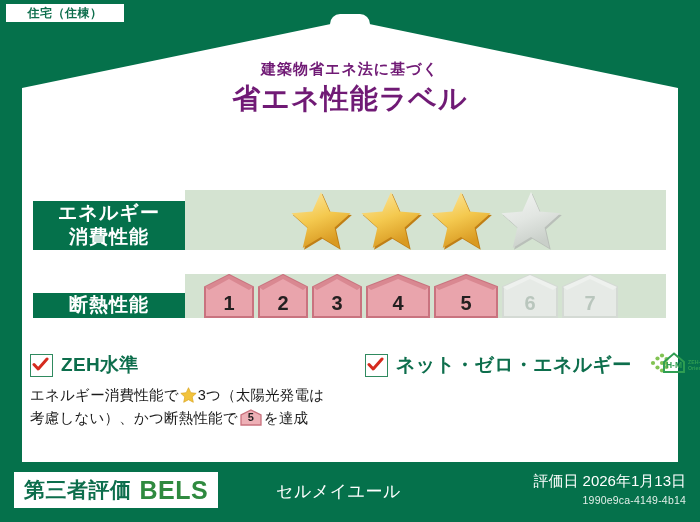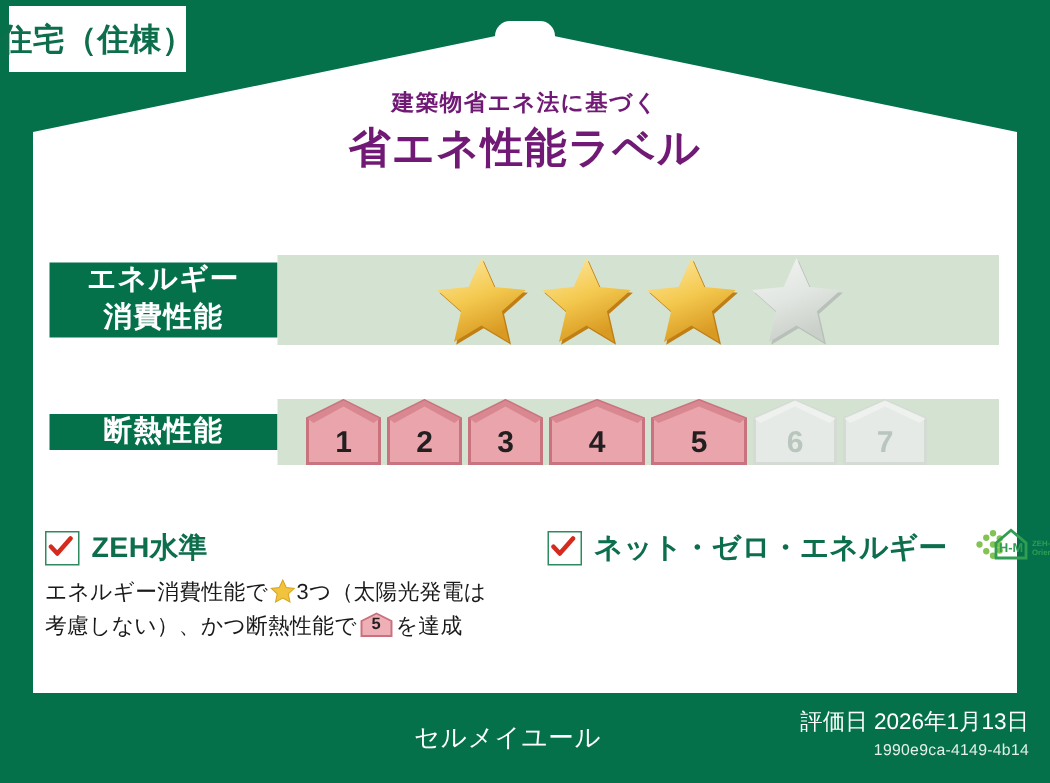--- a/index.html
+++ b/index.html
@@ -58,22 +58,22 @@
     display: flex;
     align-items: center;
     justify-content: center;
     letter-spacing: 0.5px;
     white-space: nowrap;
   }
   .tag-left {
     left: 6px;
     top: 4px;
     width: 118px;
-    height: 44px;
-    font-size: 21px;
+    height: 18px;
+    font-size: 12px;
   }
   .tag-right {
     right: 6px;
     top: 4px;
     width: 132px;
     height: 34px;
     font-size: 16px;
   }
 
   
@@ -95,21 +95,21 @@
     font-weight: bold;
     letter-spacing: 1px;
     line-height: 1.35;
     margin-top: 2px;
   }
 
   
   .perf-row {
     position: absolute;
     display: flex;
-    align-items: center;
+    align-items: flex-end;
   }
   .row-energy { left: 33px; top: 150px; width: 633px; height: 100px; }
   .row-insul  { left: 33px; top: 258px; width: 633px; height: 60px; }
 
   .row-label {
     background: #05714b;
     color: #ffffff;
     font-weight: bold;
     display: flex;
     flex-direction: column;
@@ -445,18 +445,22 @@
             <text x="42" y="14" font-family="'Liberation Sans',sans-serif" font-size="5.2" font-weight="bold" fill="#2f9e52">ZEH-M</text>
             <text x="42" y="20" font-family="'Liberation Sans',sans-serif" font-size="5.2" font-weight="bold" fill="#2f9e52">Oriented</text>
           </svg>
         </span>
       </div>
     </div>
 
   </div>
 
   <div class="bottom-bar">
+    <div class="bels-plate">
+      <span class="bels-third">第三者評価</span>
+      <span class="bels-word">BELS</span>
+    </div>
     <div class="brand-name">セルメイユール</div>
     <div class="eval-date">評価日 2026年1月13日</div>
     <div class="eval-id">1990e9ca-4149-4b14</div>
   </div>
 
 </div>
 
 </body></html>

